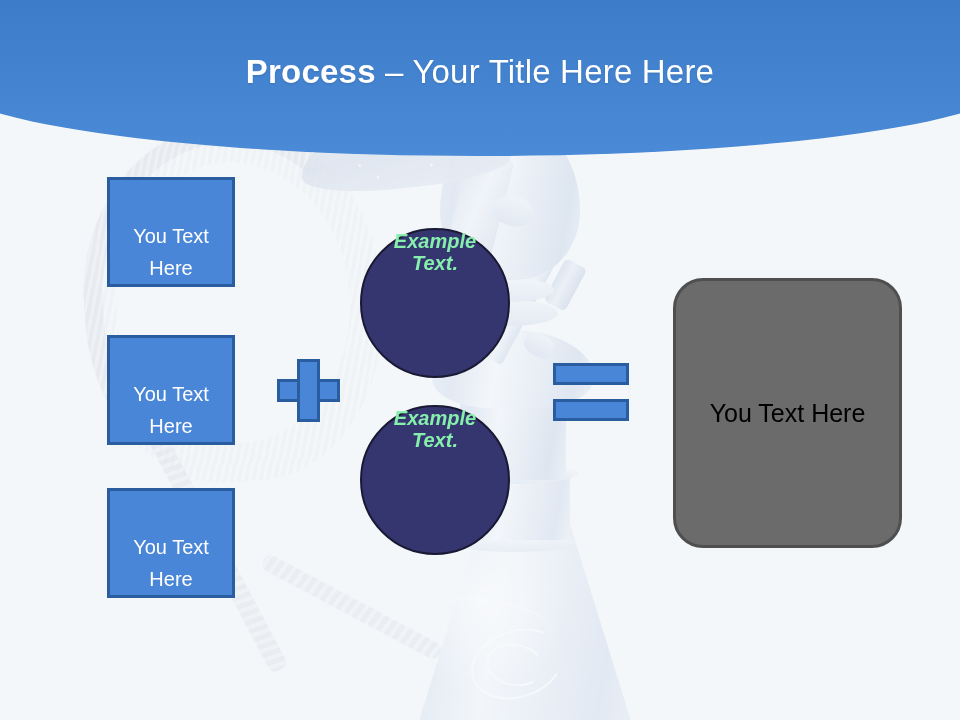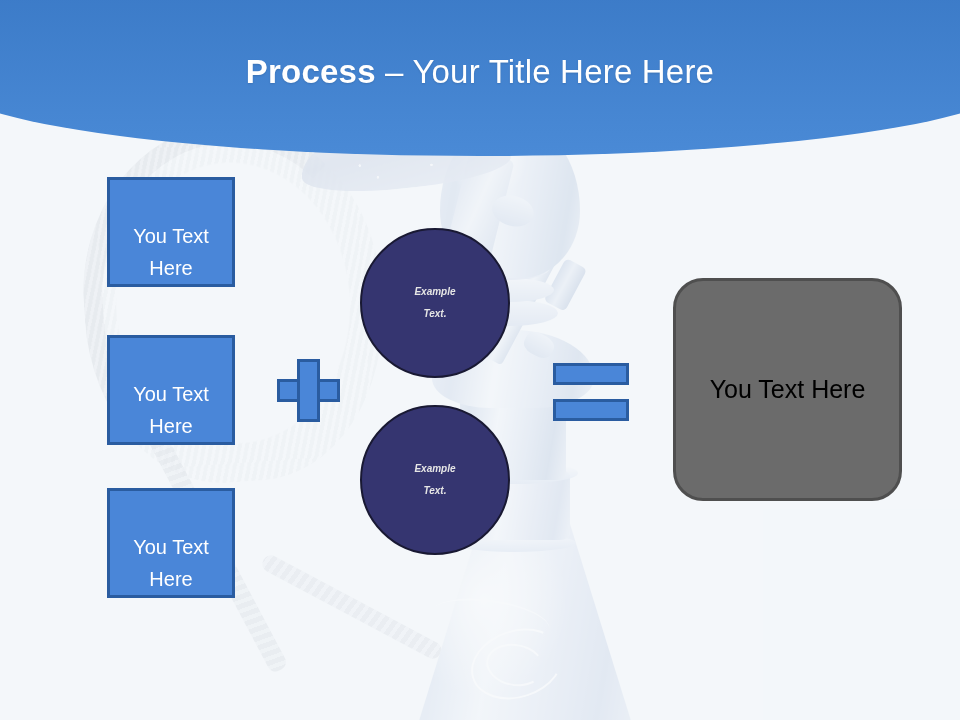--- a/index.html
+++ b/index.html
@@ -331,28 +331,27 @@
   }
 
   
   .navy-circle {
     position: absolute;
     width: 150px; height: 150px;
     border-radius: 50%;
     background: #353570;
     border: 2px solid #191933;
     box-sizing: border-box;
-    color: #e5e5e5;
-    font-size: 10px;
+    color: #86efac;
+    font-size: 20px;
     font-weight: bold;
     font-style: italic;
     line-height: 22px;
     text-align: center;
     display: flex;
-    align-items: center;
     justify-content: center;
     z-index: 5;
   }
   #circle1 { left: 360px; top: 228px; }
   #circle2 { left: 360px; top: 405px; }
 
   
   .equals-sign {
     position: absolute;
     left: 553px; top: 363px;
@@ -367,21 +366,21 @@
     border: 3px solid #2a5ca0;
     box-sizing: border-box;
   }
   .equals-sign .ebar-top { top: 0; }
   .equals-sign .ebar-bot { top: 36px; }
 
   
   .gray-box {
     position: absolute;
     left: 673px; top: 278px;
-    width: 229px; height: 223px;
+    width: 229px; height: 270px;
     background: #6b6b6b;
     border: 3px solid #4f4f4f;
     box-sizing: border-box;
     border-radius: 30px;
     color: #000000;
     font-size: 25px;
     text-align: center;
     display: flex;
     align-items: center;
     justify-content: center;

